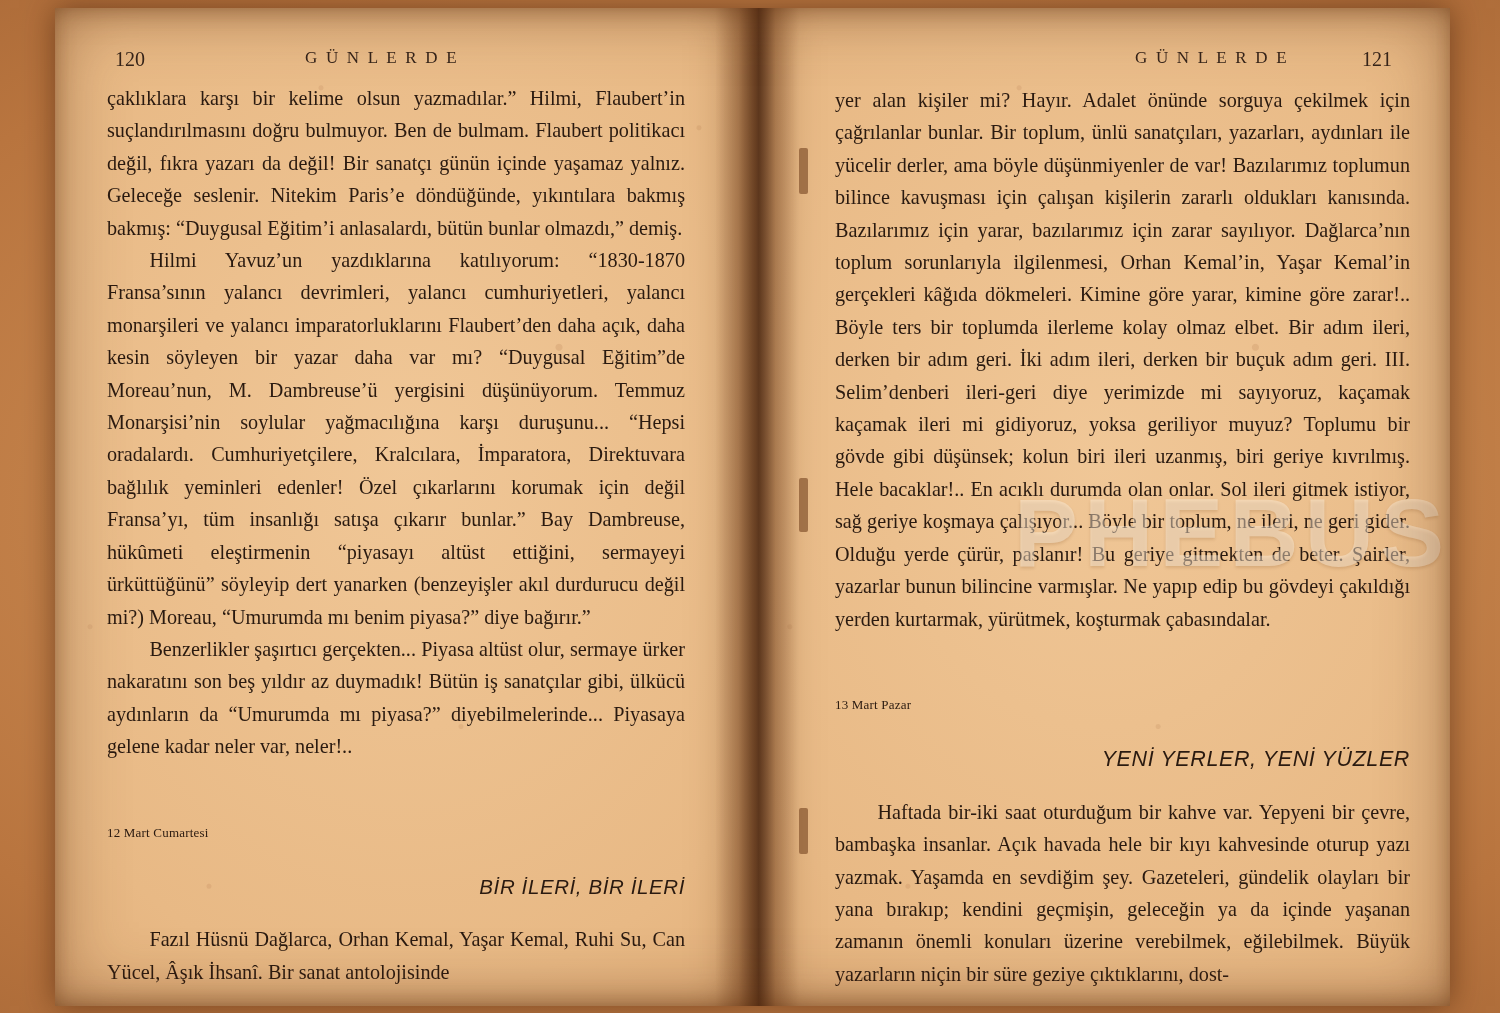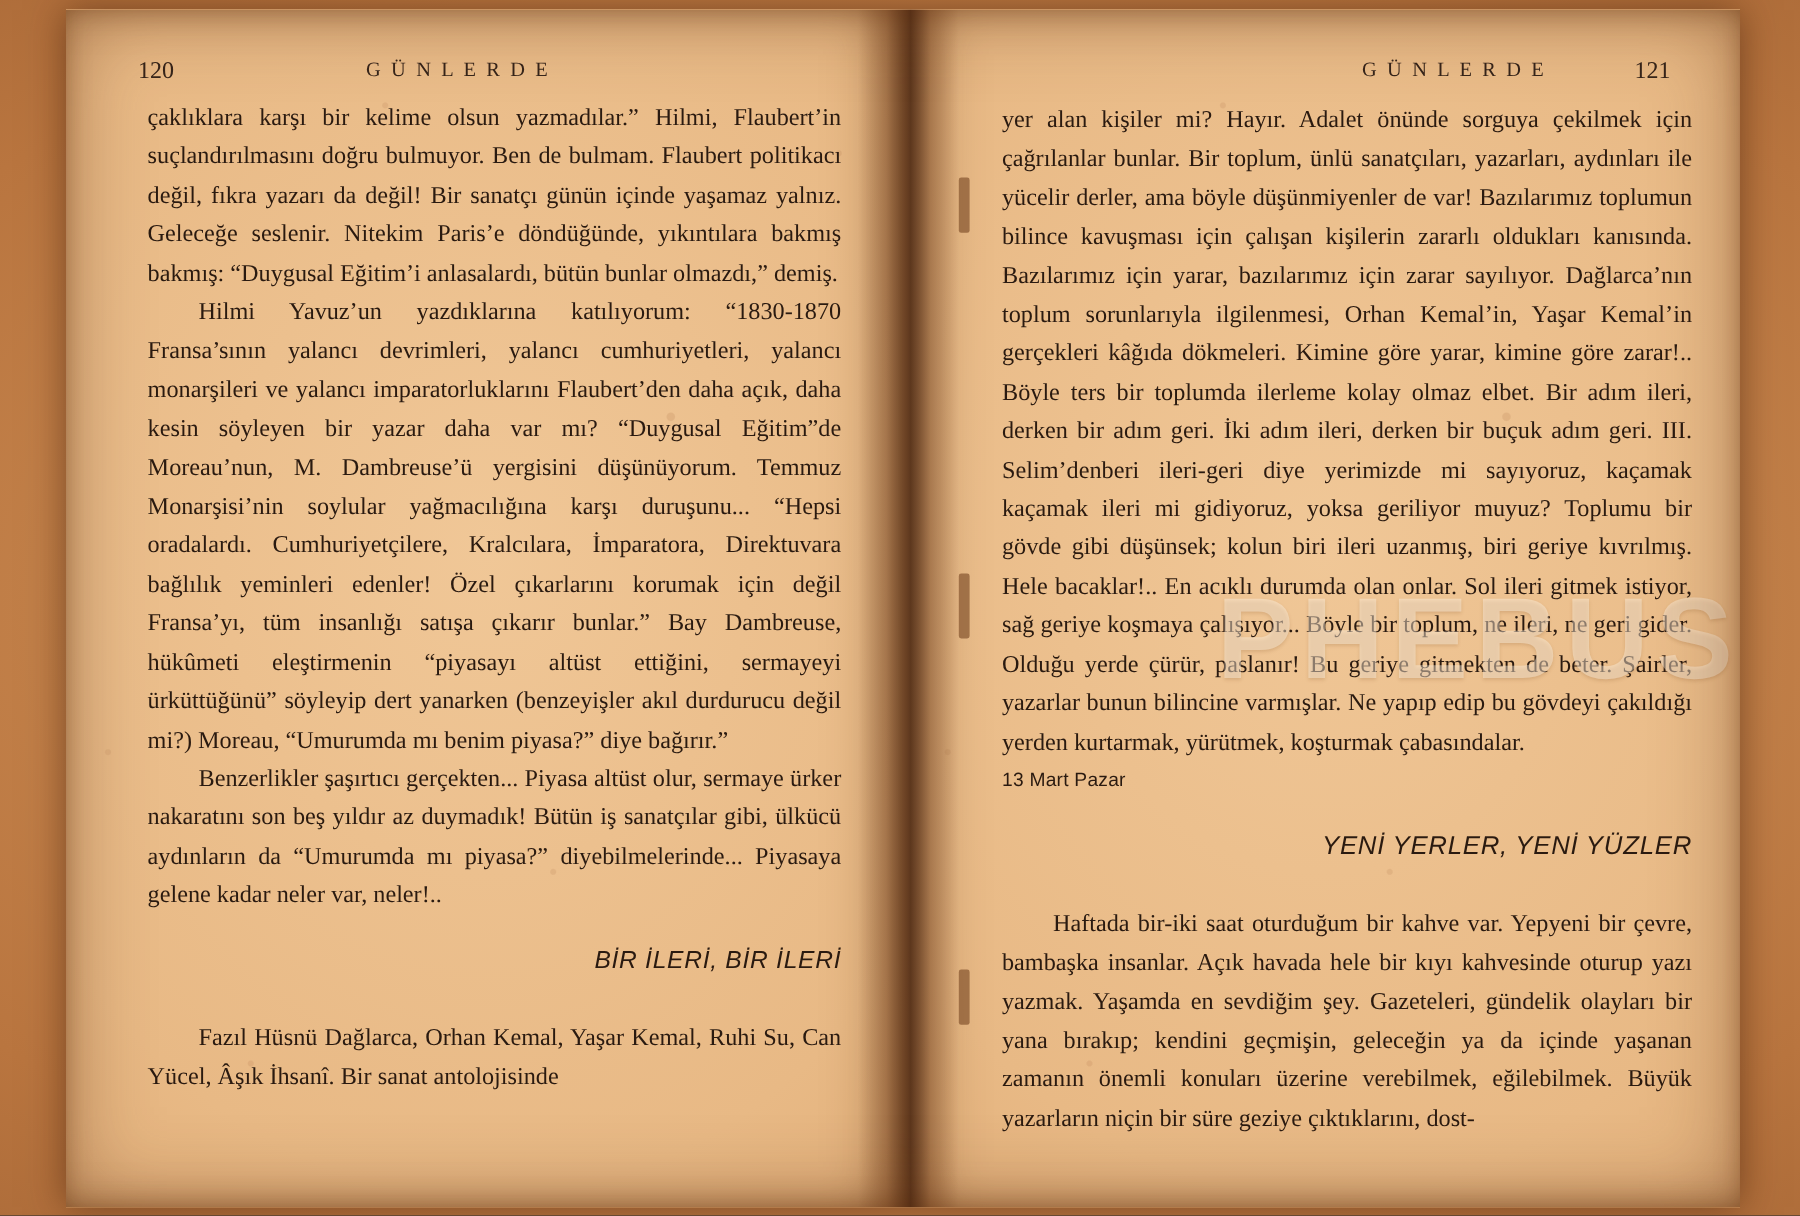--- a/index.html
+++ b/index.html
@@ -123,32 +123,33 @@
 
   .col {
     position: absolute;
     top: 74px;
     font-size: 20.2px;
     line-height: 32.4px;
     color: #2a1a10;
     text-align: justify;
     text-justify: inter-word;
   }
-  .left .col { left: 68px; width: 578px; }
+  .left .col { left: 52px; width: 578px; }
   .right .col { left: 790px; width: 575px; top: 76px; }
   .right .col { left: 80px; }
 
   p { margin: 0; }
   p.ind { text-indent: 2.1em; }
-  p.gap-top { margin-top: 32px; }
+  p.gap-top { margin-top: 20px; }
 
   .datehead {
-    font-family: Liberation Sans, sans-serif;
-    font-size: 16px;
+    font-family: Liberation Serif, serif;
+    font-size: 13px;
     letter-spacing: .2px;
+    margin-top: 54px;
     color: #2a1a10;
   }
   .sectitle {
     font-family: "Liberation Sans", sans-serif;
     font-style: italic;
     font-weight: normal;
     font-size: 20.5px;
     letter-spacing: .6px;
     text-align: right;
     margin-top: 22px;
@@ -190,20 +191,21 @@
   <div class="book">
 
     <div class="page left">
       <div class="texture"></div>
       <div class="folio">120</div>
       <div class="head">G Ü N L E R D E</div>
       <div class="col">
         <p>çaklıklara karşı bir kelime olsun yazmadılar.” Hilmi, Flaubert’in suçlandırılmasını doğru bulmuyor. Ben de bulmam. Flaubert politikacı değil, fıkra yazarı da değil! Bir sanatçı günün içinde yaşamaz yalnız. Geleceğe seslenir. Nitekim Paris’e döndüğünde, yıkıntılara bakmış bakmış: “Duygusal Eğitim’i anlasalardı, bütün bunlar olmazdı,” demiş.</p>
         <p class="ind">Hilmi Yavuz’un yazdıklarına katılıyorum: “1830-1870 Fransa’sının yalancı devrimleri, yalancı cumhuriyetleri, yalancı monarşileri ve yalancı imparatorluklarını Flaubert’den daha açık, daha kesin söyleyen bir yazar daha var mı? “Duygusal Eğitim”de Moreau’nun, M. Dambreuse’ü yergisini düşünüyorum. Temmuz Monarşisi’nin soylular yağmacılığına karşı duruşunu... “Hepsi oradalardı. Cumhuriyetçilere, Kralcılara, İmparatora, Direktuvara bağlılık yeminleri edenler! Özel çıkarlarını korumak için değil Fransa’yı, tüm insanlığı satışa çıkarır bunlar.” Bay Dambreuse, hükûmeti eleştirmenin “piyasayı altüst ettiğini, sermayeyi ürküttüğünü” söyleyip dert yanarken (benzeyişler akıl durdurucu değil mi?) Moreau, “Umurumda mı benim piyasa?” diye bağırır.”</p>
         <p class="ind">Benzerlikler şaşırtıcı gerçekten... Piyasa altüst olur, sermaye ürker nakaratını son beş yıldır az duymadık! Bütün iş sanatçılar gibi, ülkücü aydınların da “Umurumda mı piyasa?” diyebilmelerinde... Piyasaya gelene kadar neler var, neler!..</p>
+        <div class="datehead">12 Mart Cumartesi</div>
         <div class="sectitle">BİR İLERİ, BİR İLERİ</div>
         <p class="ind gap-top">Fazıl Hüsnü Dağlarca, Orhan Kemal, Yaşar Kemal, Ruhi Su, Can Yücel, Âşık İhsanî. Bir sanat antolojisinde</p>
       </div>
     </div>
 
     <div class="page right">
       <div class="texture"></div>
       <div class="head">G Ü N L E R D E</div>
       <div class="folio">121</div>
       <div class="col">

